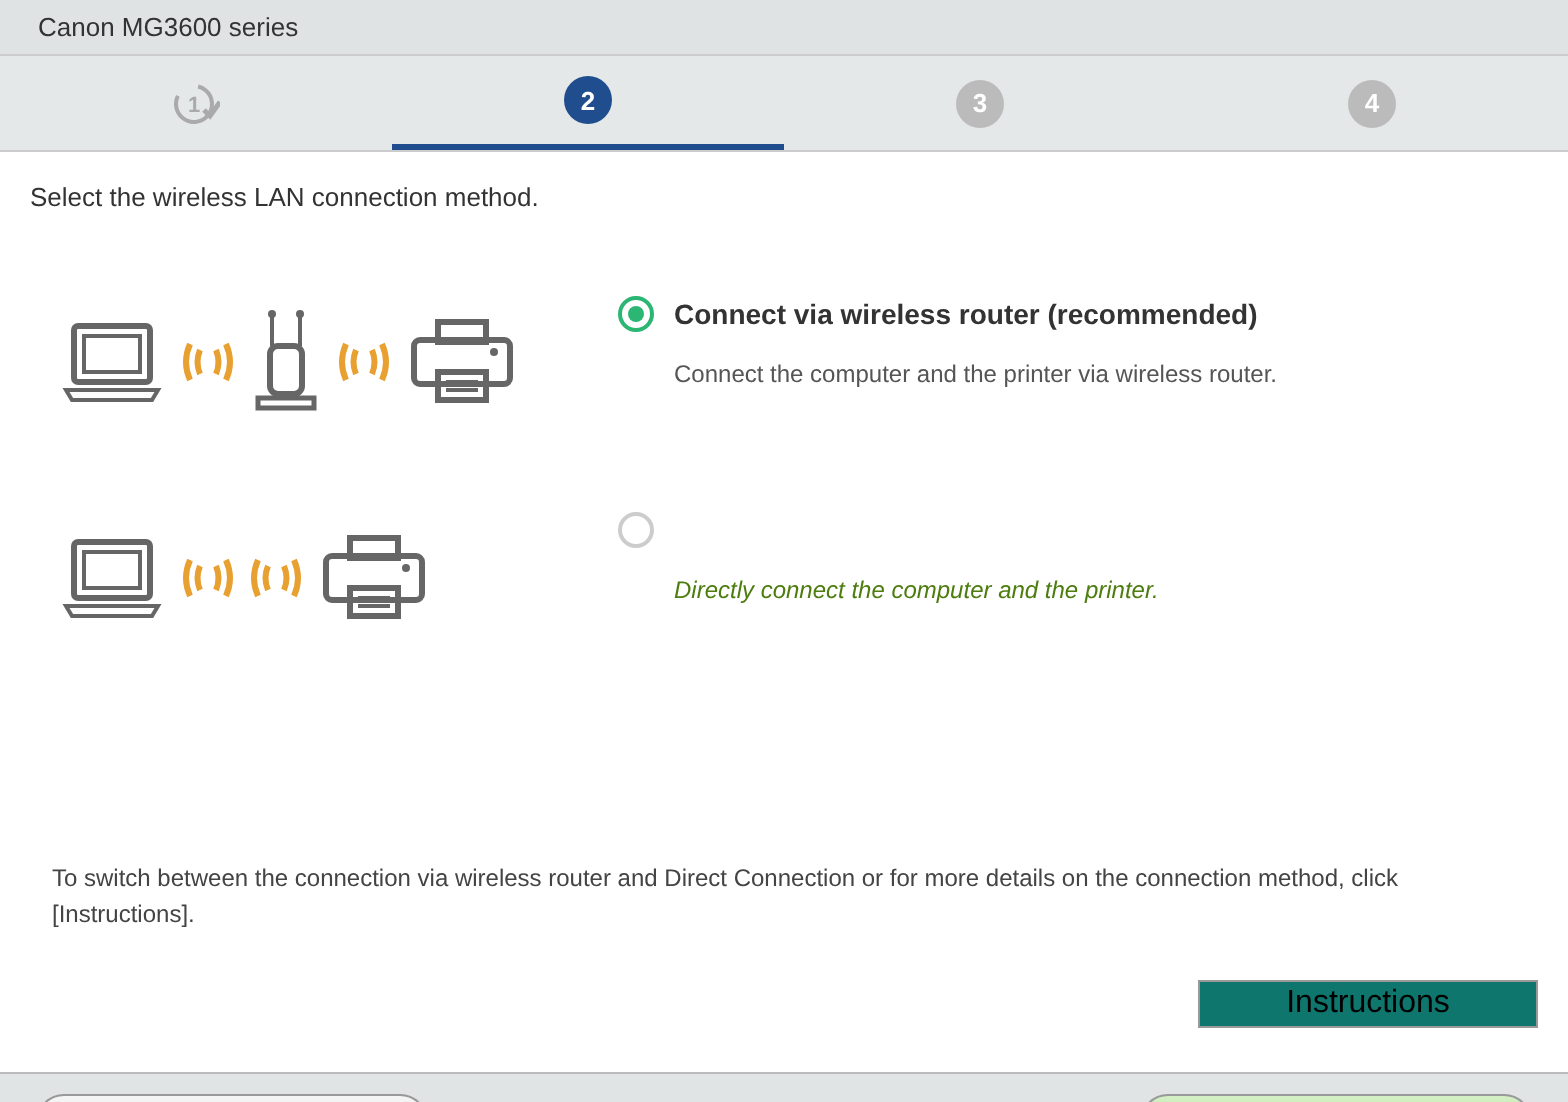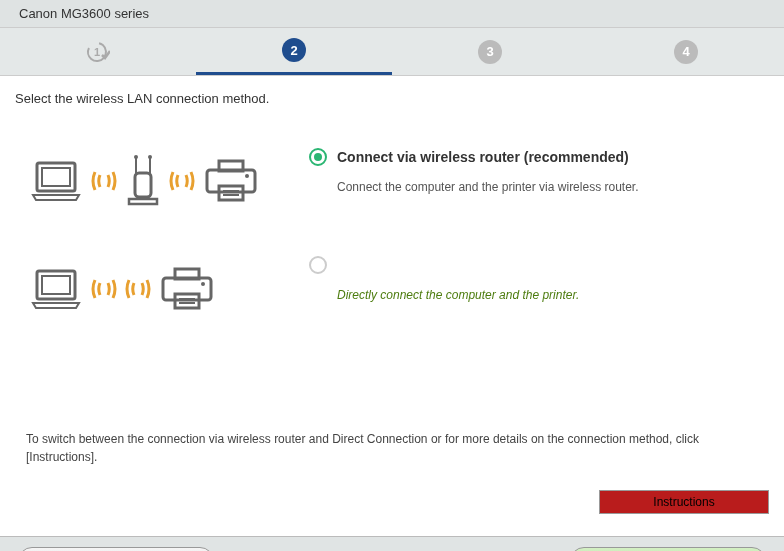--- a/index.html
+++ b/index.html
@@ -77,22 +77,22 @@
   .option-desc { font-size: 12px; color: #555; margin-top: 14px; margin-left: 28px; }
   .option.disabled .option-title { color: #bbb; }
   .option.disabled .option-desc { color: #4d7c0f; font-style: italic; }
   .hint {
     font-size: 12px; color: #444; line-height: 1.5;
     position: absolute; bottom: 70px; left: 26px; right: 15px;
   }
   .instructions-btn {
     position: absolute; bottom: 22px; right: 15px;
     width: 170px; height: 24px;
-    background: #b91c1c; border: 1px solid #999;
-    font-size: 12px; cursor: pointer;
+    background: #0f766e; border: 1px solid #999;
+    font-size: 16px; cursor: pointer;
     display: flex; align-items: center; justify-content: center;
   }
   .footer {
     display: flex; justify-content: space-between;
     padding: 10px 18px;
     background: #e0e4e4;
     border-top: 1px solid #bbb;
   }
   .nav-btn {
     width: 196px; height: 28px; border-radius: 14px;

